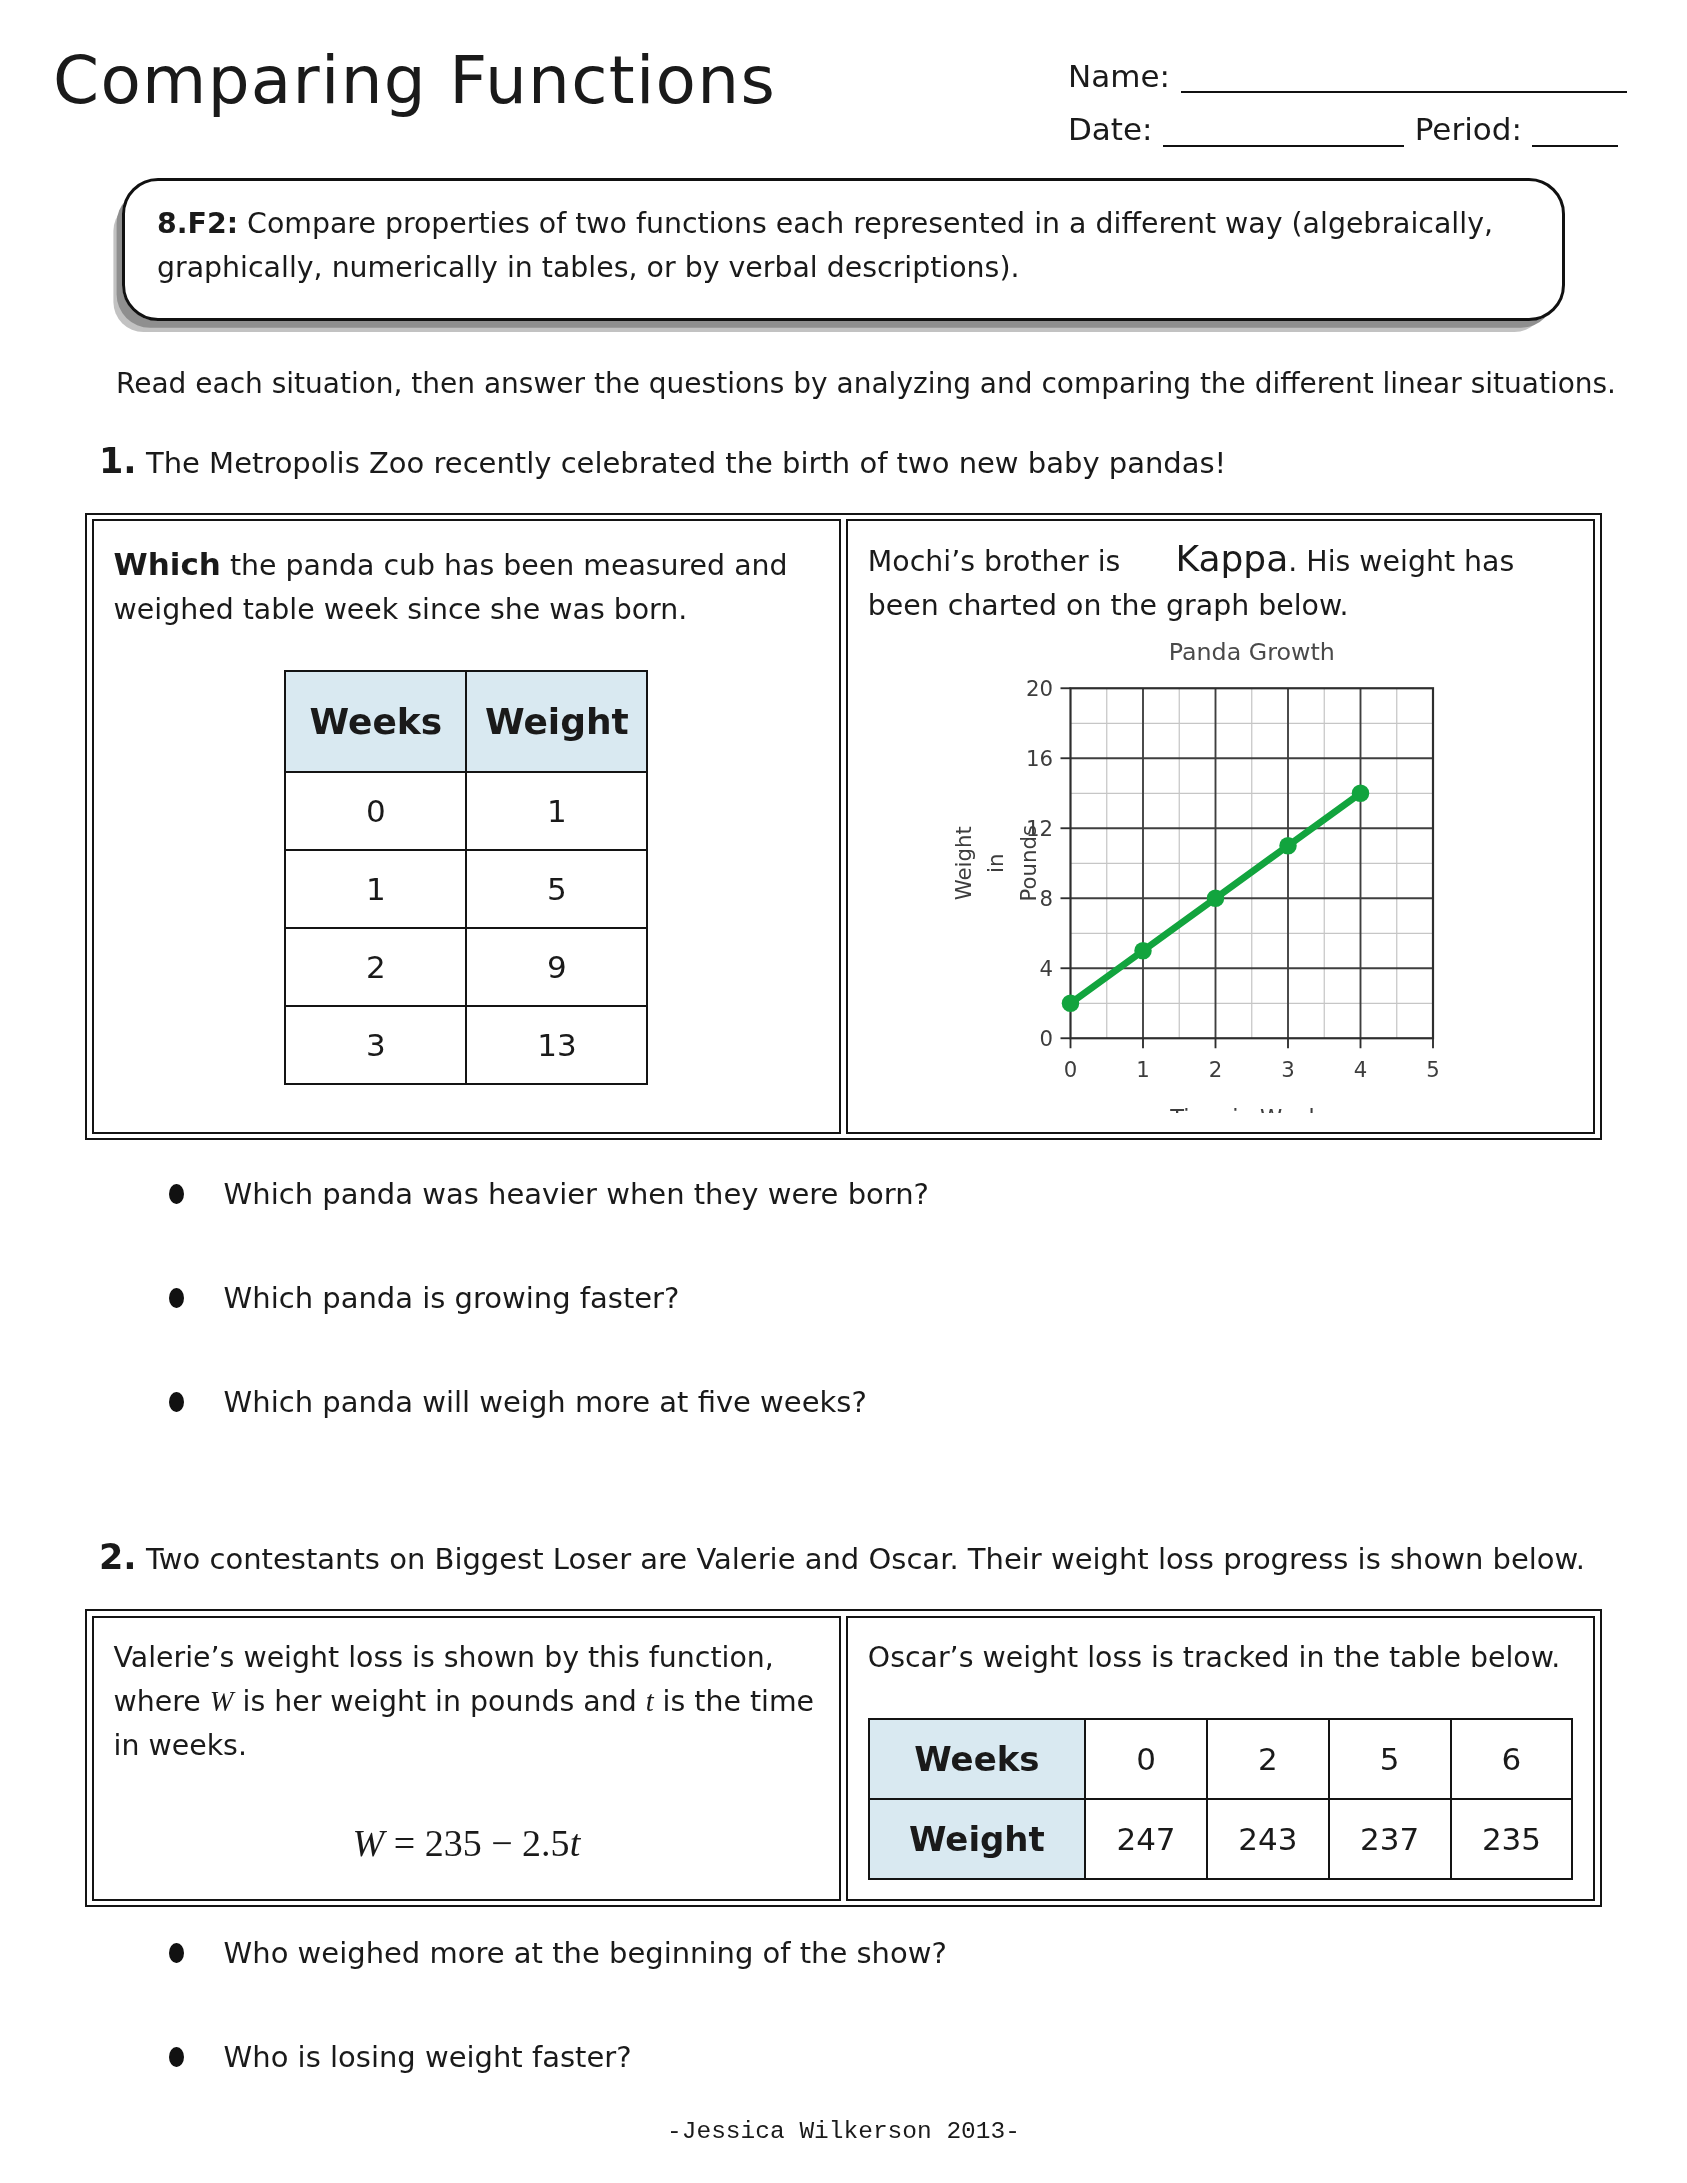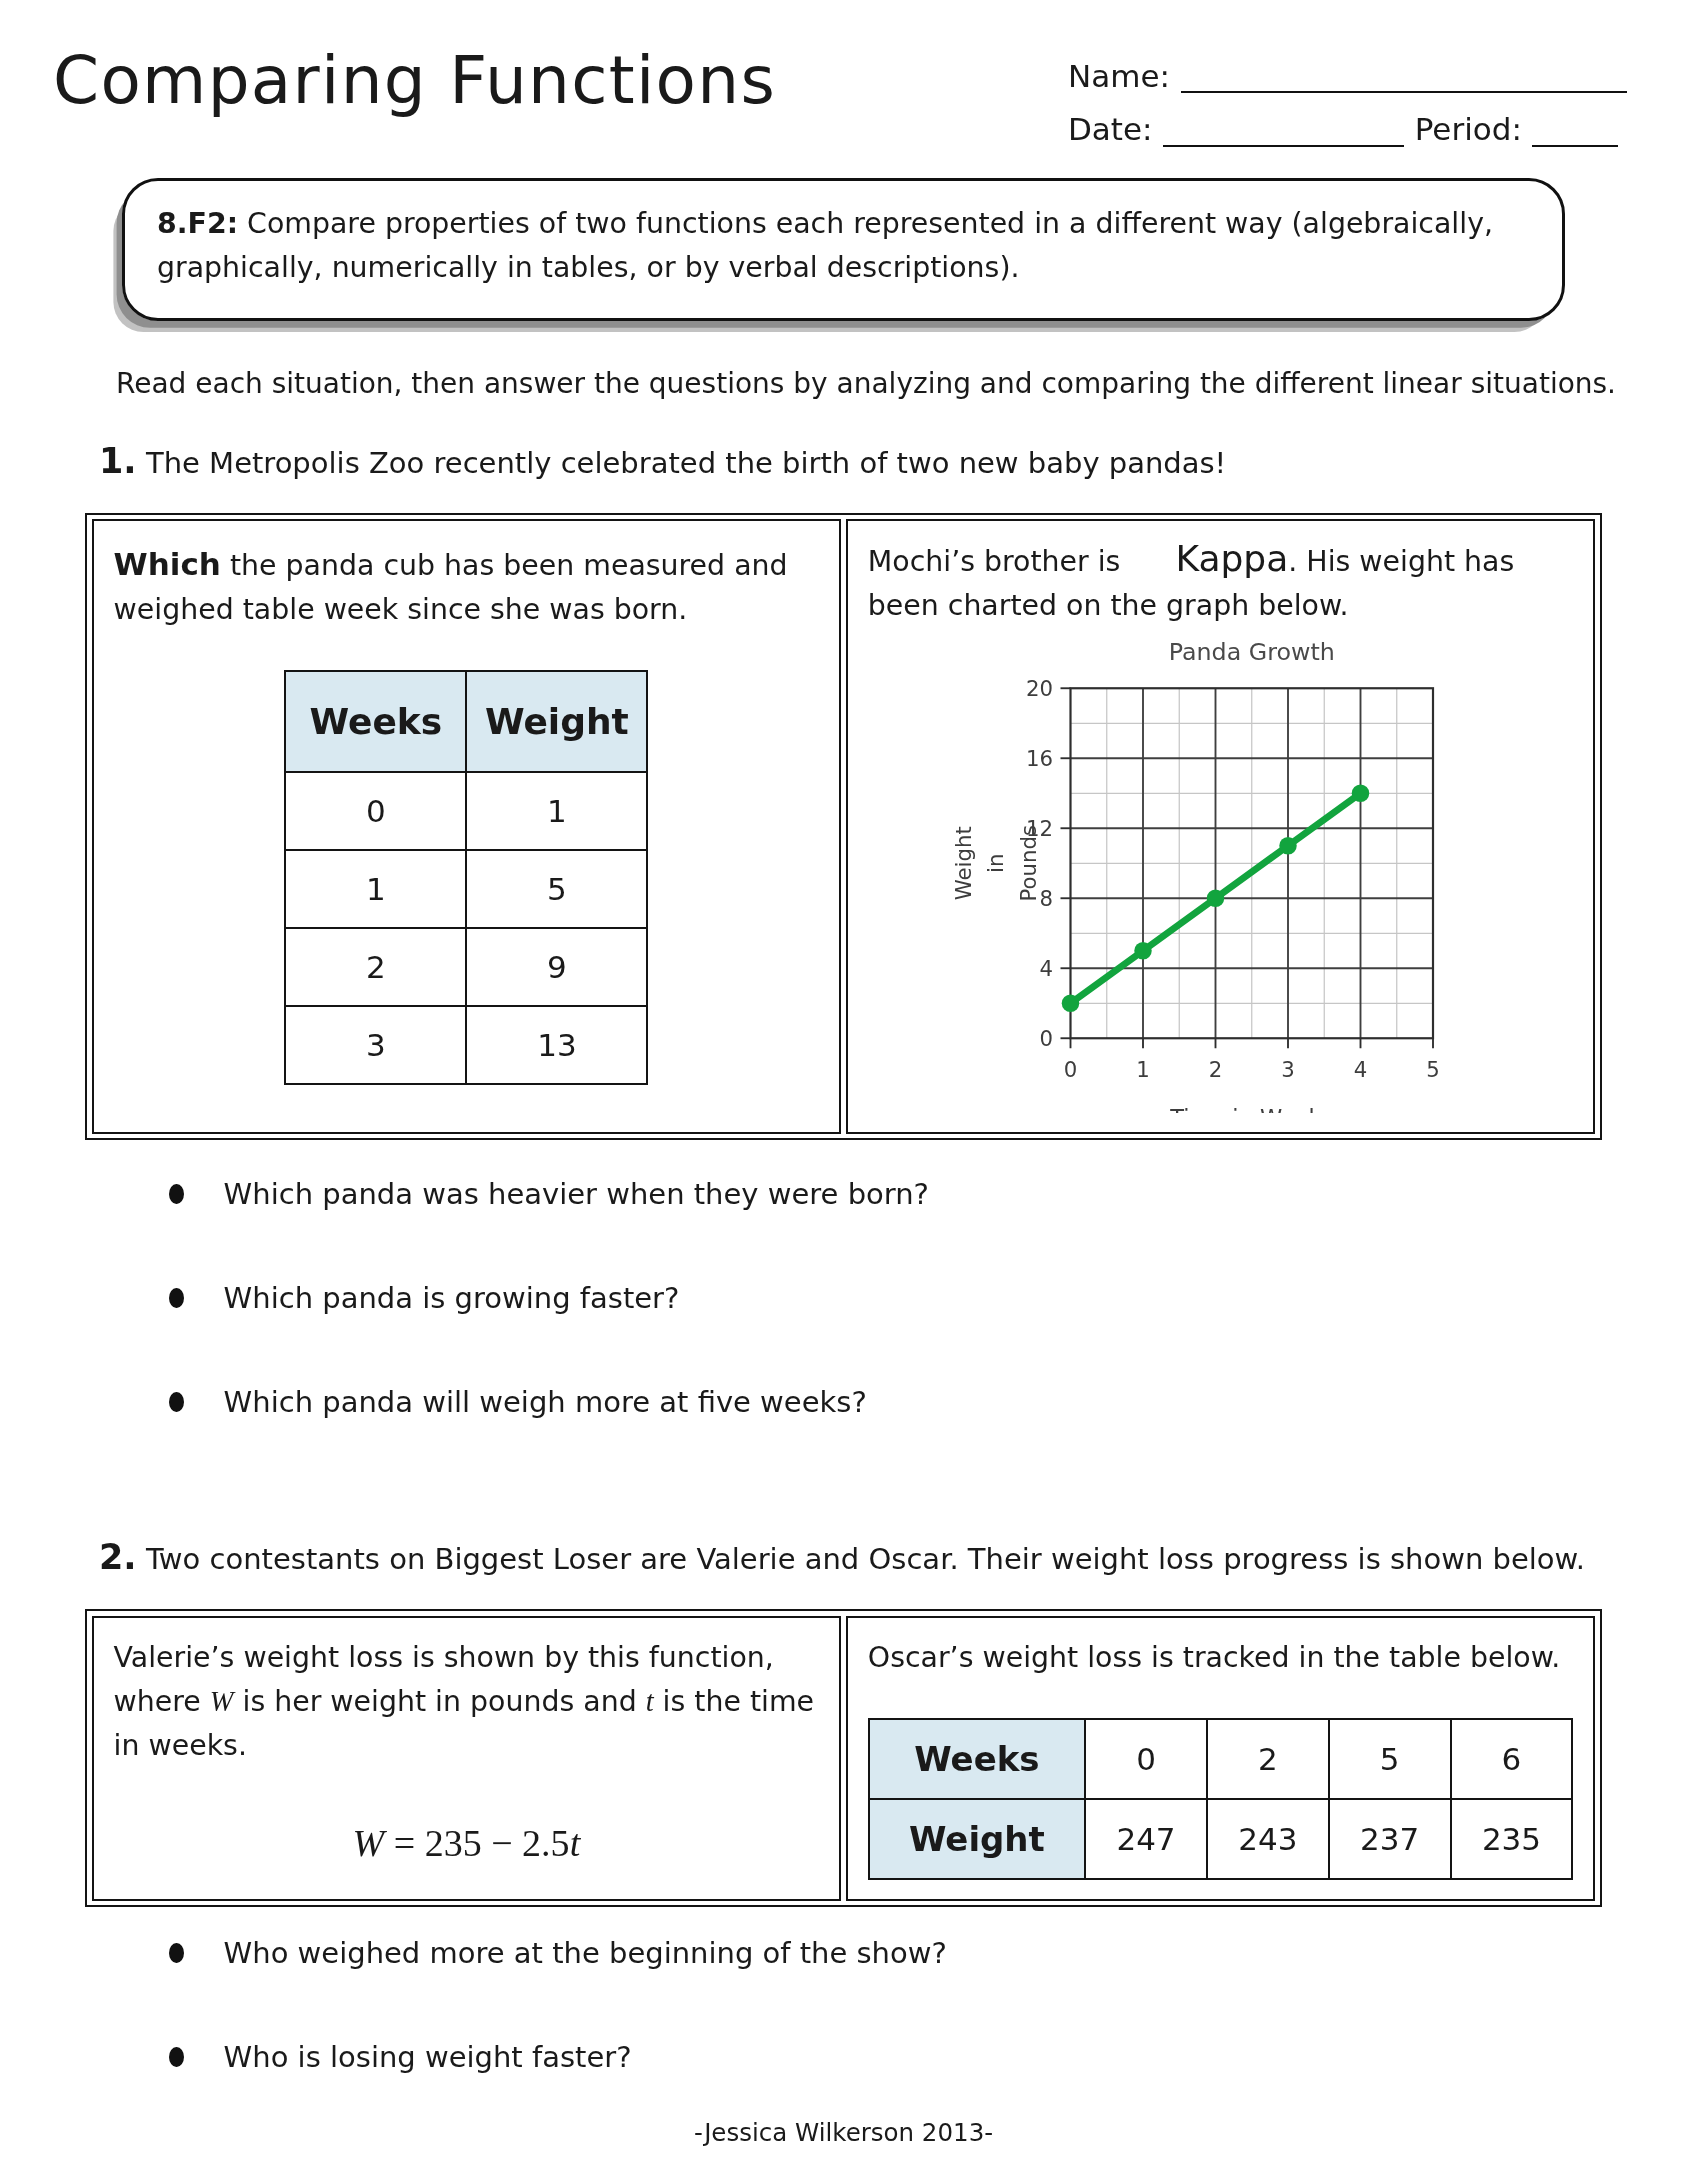--- a/index.html
+++ b/index.html
@@ -46,21 +46,21 @@
   .q2line{margin-top:116px;}
   
   table.oscar-table td{height:78px;font-size:31px;padding:0 12px;}
   table.oscar-table td.rowhead{width:198px;font-size:34px;font-weight:600;}
   table.oscar-table td.num{width:101px;}
   
   .mvar{font-family:"Liberation Serif",serif;font-style:italic;}
   .equation{margin-top:53px;text-align:center;font-family:"Liberation Serif",serif;
             font-size:38px;}
   .equation .it{font-style:italic;}
-  .footer{margin-top:41px;text-align:center;font-size:24.5px;}
+  .footer{margin-top:41px;text-align:center;font-size:24.5px;font-family:Liberation Mono, monospace;}
 </style>
 </head>
 <body>
 
 <div class="page">
 
   <div class="header">
     <div class="title">Comparing Functions</div>
     <div class="name-block">
       <div class="nrow">

